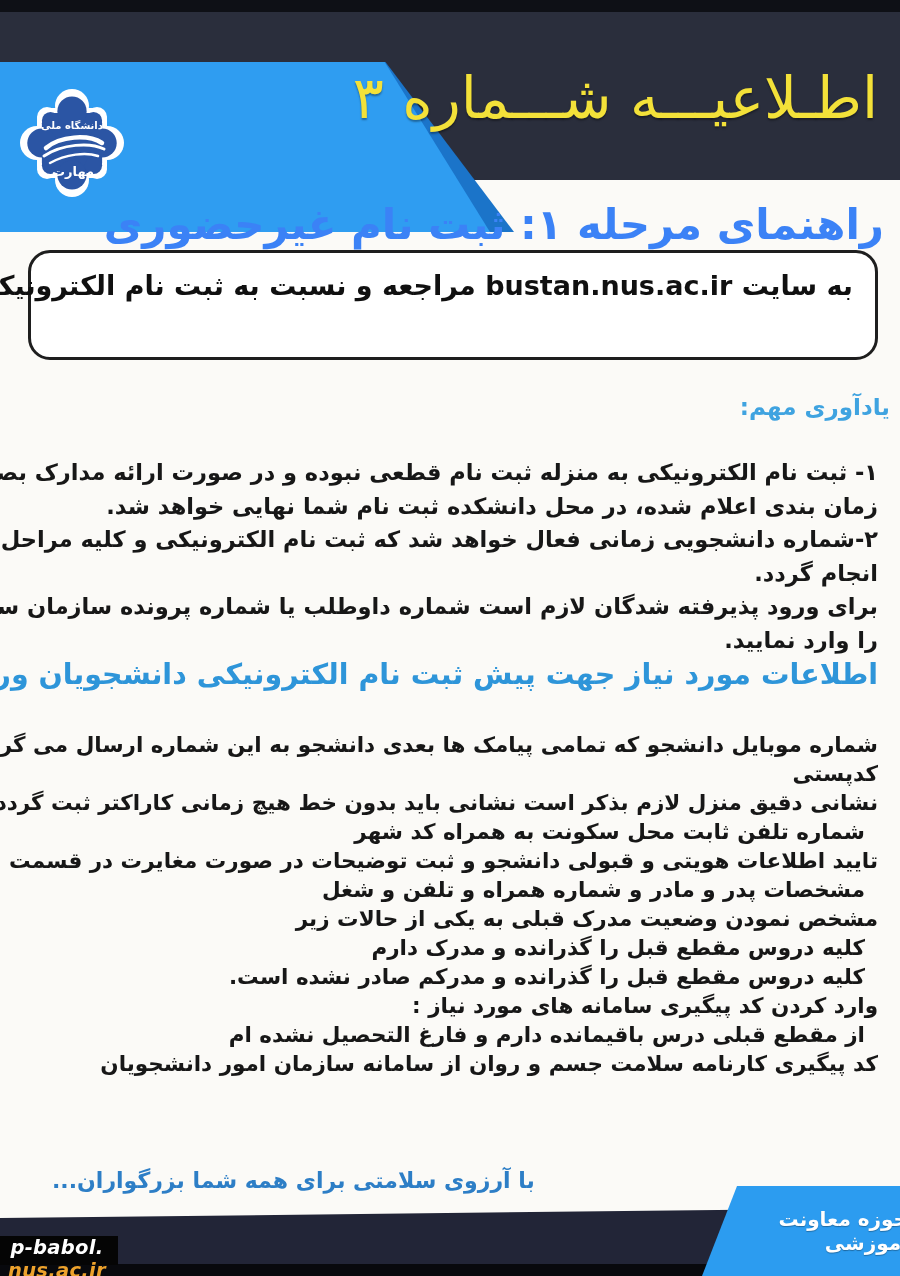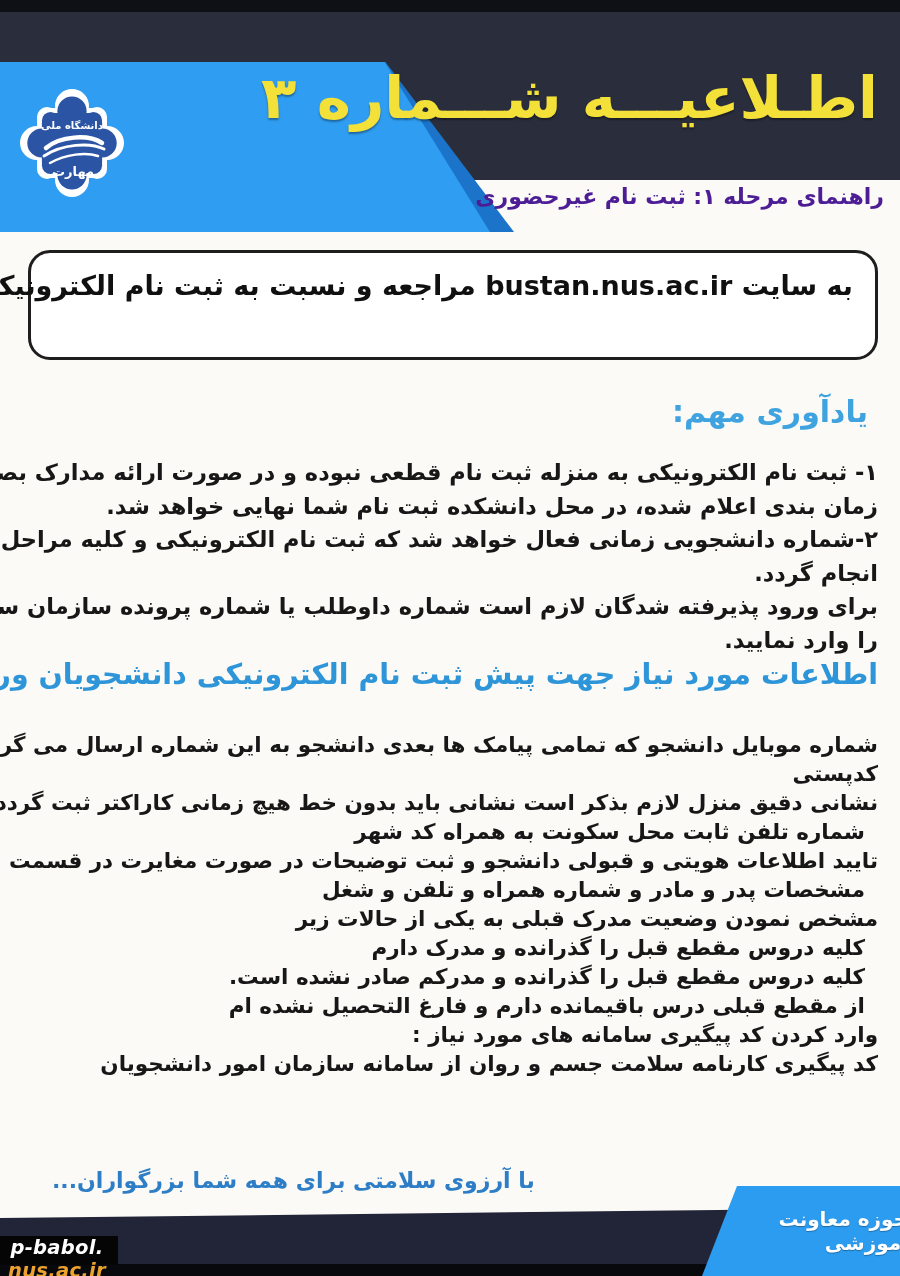--- a/index.html
+++ b/index.html
@@ -15,35 +15,35 @@
         overflow:hidden;margin:0 auto;font-family:"DejaVu Sans",sans-serif;}
 
   
   .top-strip{position:absolute;left:0;top:0;width:100%;height:12px;background:var(--topbar);}
   .navy-band{position:absolute;left:0;top:12px;width:100%;height:168px;background:var(--navy);}
   .banner-accent{position:absolute;left:0;top:62px;width:514px;height:170px;
         background:var(--banner-blue-dark);clip-path:polygon(0 0,75% 0,100% 100%,0 100%);}
   .banner{position:absolute;left:0;top:62px;width:490px;height:170px;
         background:var(--banner-blue);clip-path:polygon(0 0,78.5% 0,100% 100%,0 100%);}
   .logo{position:absolute;left:20px;top:84px;}
-  .title{position:absolute;right:22px;top:64px;font-size:58px;font-weight:bold;
+  .title{position:absolute;right:22px;top:64px;font-size:58px;font-weight:normal;
         color:var(--yellow);direction:rtl;white-space:nowrap;
         text-shadow:0 2px 2px rgba(0,0,0,.35);}
-  .subtitle{position:absolute;right:16px;top:184px;font-size:22px;font-weight:bold;
-        color:#4c1d95;direction:rtl;white-space:nowrap;}
+  .subtitle{position:absolute;right:16px;top:200px;font-size:42px;font-weight:bold;
+        color:#3b82f6;direction:rtl;white-space:nowrap;}
 
   
   .intro-box{position:absolute;left:28px;right:22px;top:250px;height:110px;
         border:3px solid #1e1e1e;border-radius:22px;background:#fff;
         padding:13px 22px;direction:rtl;}
   .intro-box .line{font-size:27px;font-weight:bold;color:#101010;line-height:40px;
         text-align:right;white-space:nowrap;}
 
   
-  .reminder-heading{position:absolute;right:32px;top:394px;font-size:30px;font-weight:bold;
+  .reminder-heading{position:absolute;right:10px;top:394px;font-size:23px;font-weight:bold;
         color:var(--heading-blue);direction:rtl;white-space:nowrap;}
   .reminder-body{position:absolute;right:22px;left:10px;top:456px;direction:rtl;}
   .reminder-body .line{font-size:22.5px;font-weight:bold;color:var(--text-black);
         line-height:33.5px;text-align:right;white-space:nowrap;}
 
   
   .req-heading{position:absolute;right:22px;top:658px;font-size:28.5px;font-weight:bold;
         color:var(--req-heading-blue);direction:rtl;white-space:nowrap;}
   .req-list{position:absolute;right:22px;left:10px;top:730px;direction:rtl;}
   .req-list .line{font-size:21.5px;font-weight:bold;color:var(--text-black);
@@ -130,22 +130,22 @@
   <div class="req-list">
       <div class="line">شماره موبایل دانشجو که تمامی پیامک ها بعدی دانشجو به این شماره ارسال می گردد.</div>
       <div class="line">کدپستی</div>
       <div class="line">نشانی دقیق منزل لازم بذکر است نشانی باید بدون خط هیچ زمانی کاراکتر ثبت گردد.</div>
       <div class="line lvl-1">شماره تلفن ثابت محل سکونت  به همراه کد شهر</div>
       <div class="line">تایید اطلاعات هویتی و قبولی دانشجو و ثبت توضیحات در صورت مغایرت در قسمت مربوطه</div>
       <div class="line lvl-1">مشخصات پدر و مادر و شماره همراه و تلفن و شغل</div>
       <div class="line">مشخص نمودن وضعیت مدرک قبلی به یکی از حالات زیر</div>
       <div class="line lvl-1">کلیه دروس مقطع قبل را گذرانده و مدرک دارم</div>
       <div class="line lvl-1">کلیه دروس مقطع قبل را گذرانده و مدرکم صادر نشده است.</div>
+      <div class="line">وارد کردن کد پیگیری سامانه های مورد نیاز :</div>
       <div class="line lvl-1">از مقطع قبلی درس باقیمانده دارم و فارغ التحصیل نشده ام</div>
-      <div class="line">وارد کردن کد پیگیری سامانه های مورد نیاز :</div>
       <div class="line">کد پیگیری کارنامه سلامت جسم و روان از سامانه سازمان امور دانشجویان</div>
     </div>
 
   <div class="footer-wish">با آرزوی سلامتی برای همه شما بزرگواران...</div>
   <div class="footer-bar"></div>
   <div class="footer-black"></div>
   <div class="footer-badge">
     <span>حوزه معاونت آموزشی</span>
   </div>
   <div class="url-chip">

